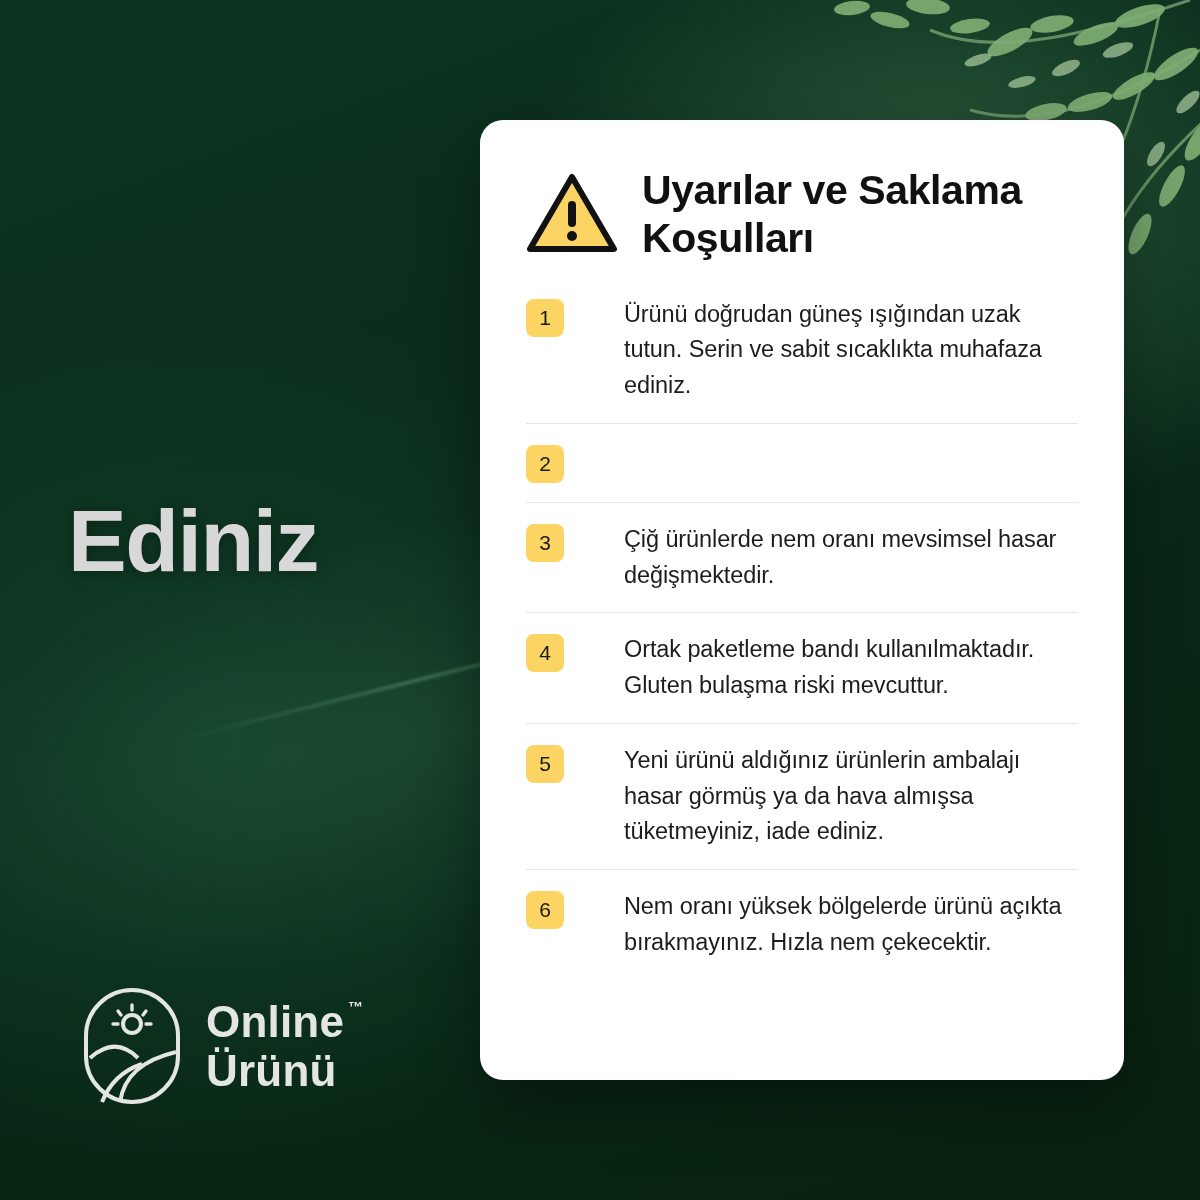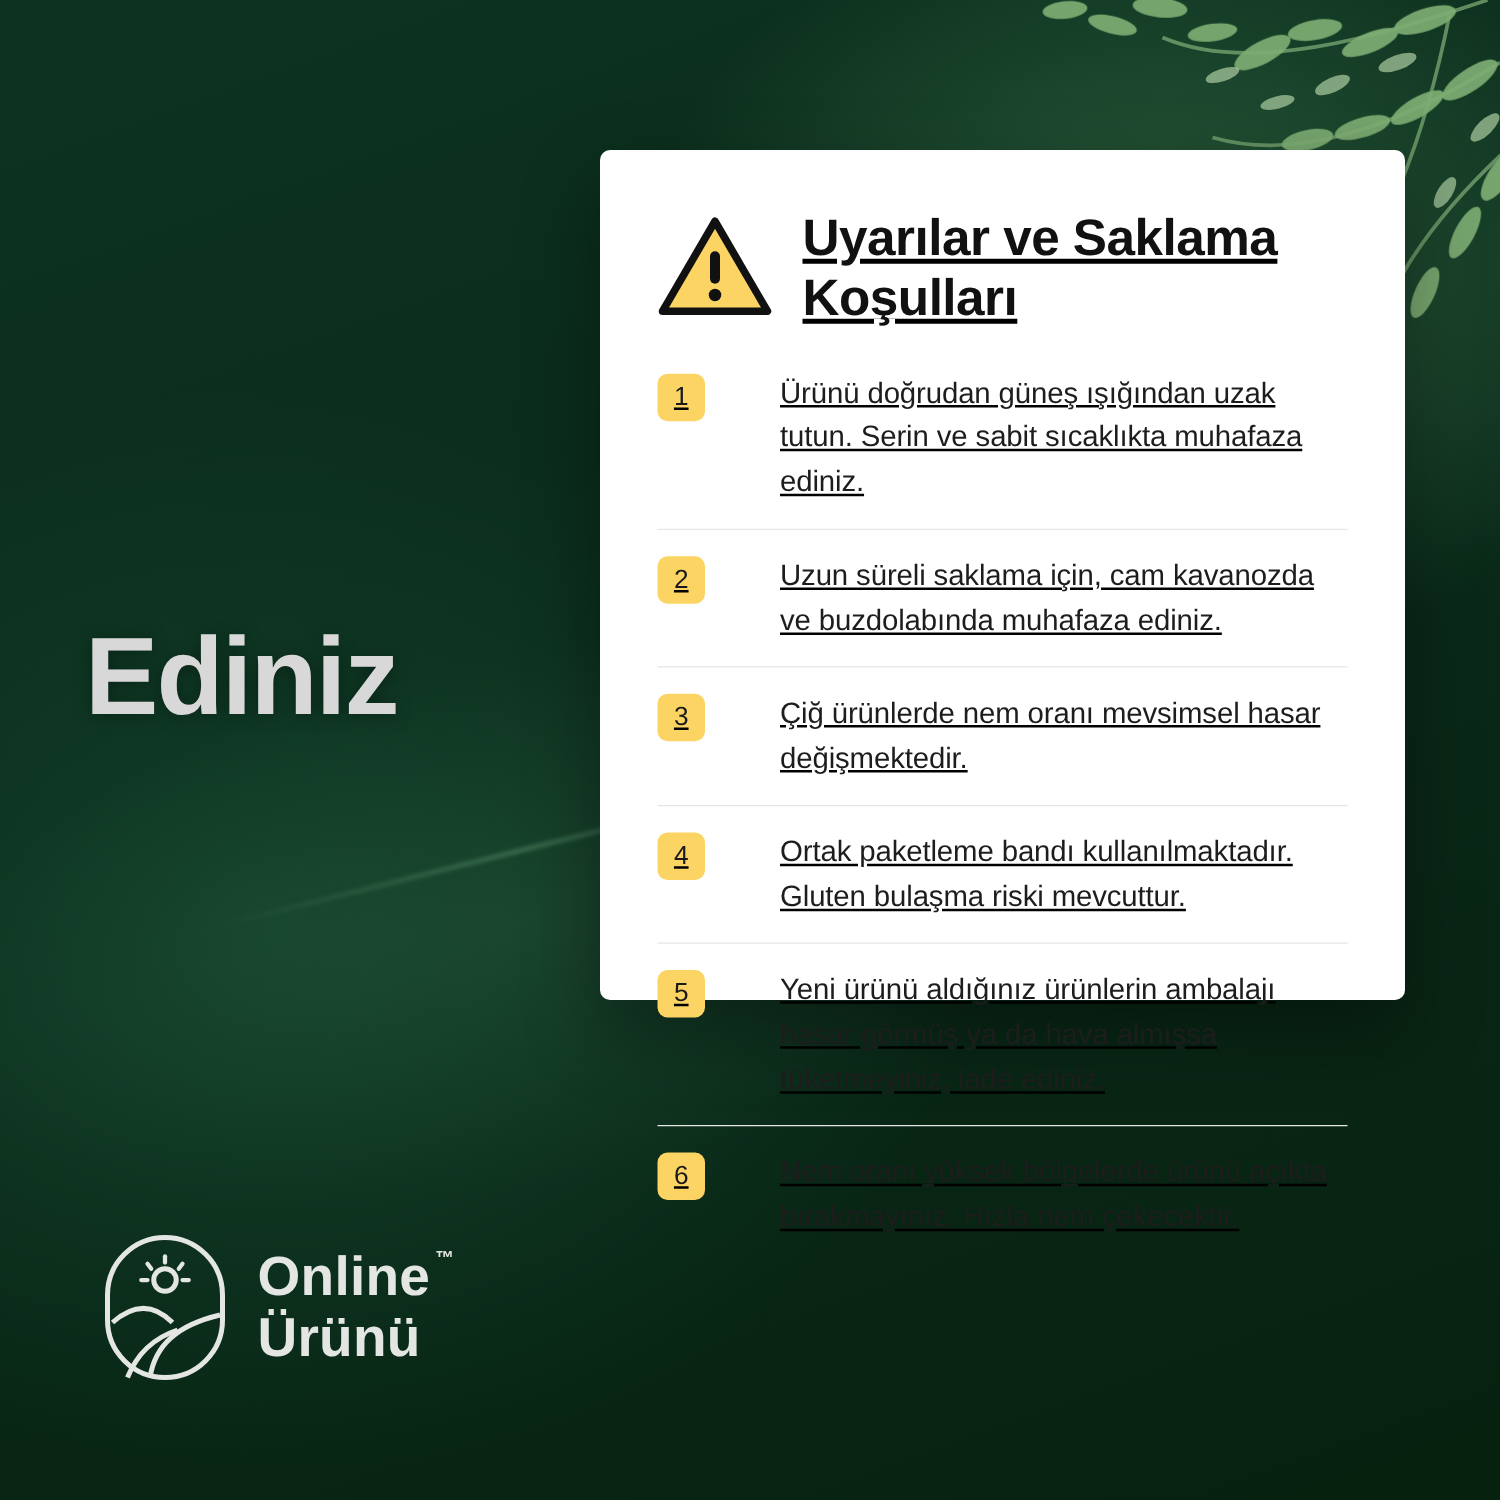--- a/index.html
+++ b/index.html
@@ -76,26 +76,25 @@
     position: absolute;
     font-size: 15px;
     top: 2px;
     margin-left: 4px;
   }
 
   
   .card {
     position: absolute;
     left: 480px; top: 120px;
-    width: 644px; height: 680px;
+    width: 644px; height: 960px;
     background: #ffffff;
-    border-radius: 8px;
+    border-radius: 23px;
     box-shadow: 0 24px 60px rgba(0,0,0,0.35);
     padding: 46px 46px 20px 46px;
-    text-decoration: underline;
   }
   .card-head {
     display: flex;
     align-items: center;
     gap: 24px;
     margin-bottom: 28px;
   }
   .warn-icon { width: 92px; height: 86px; flex: 0 0 auto; }
   .card-title {
     font-size: 41px;
@@ -216,21 +215,20 @@
       <div class="card-title">Uyarılar ve Saklama Koşulları</div>
     </div>
 
     <ul class="list">
       <li class="item">
         <span class="num">1</span>
         <span class="text">Ürünü doğrudan güneş ışığından uzak tutun. Serin ve sabit sıcaklıkta muhafaza ediniz.</span>
       </li>
       <li class="item">
         <span class="num">2</span>
-        <span class="text">Uzun süreli saklama için, cam kavanozda ve buzdolabında muhafaza ediniz.</span>
       </li>
       <li class="item">
         <span class="num">3</span>
         <span class="text">Çiğ ürünlerde nem oranı mevsimsel hasar değişmektedir.</span>
       </li>
       <li class="item">
         <span class="num">4</span>
         <span class="text">Ortak paketleme bandı kullanılmaktadır. Gluten bulaşma riski mevcuttur.</span>
       </li>
       <li class="item">

